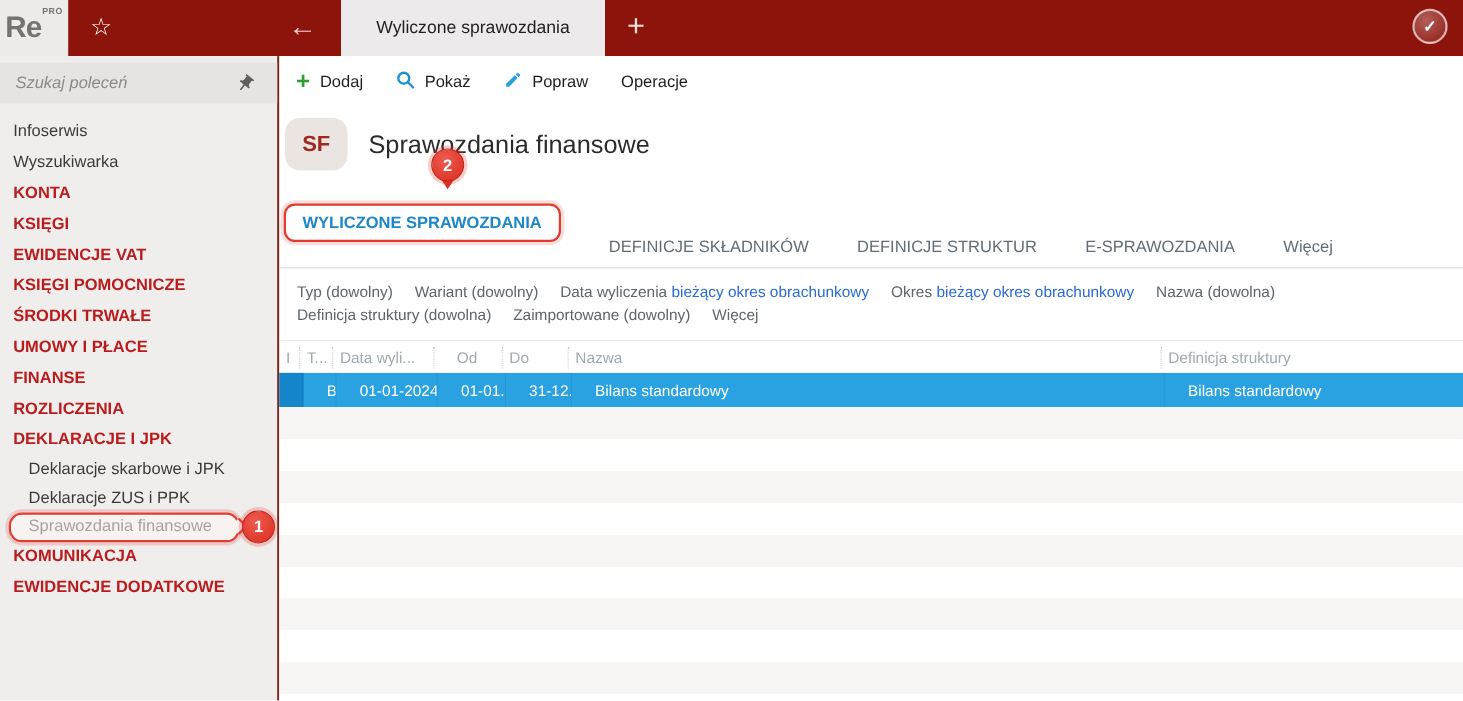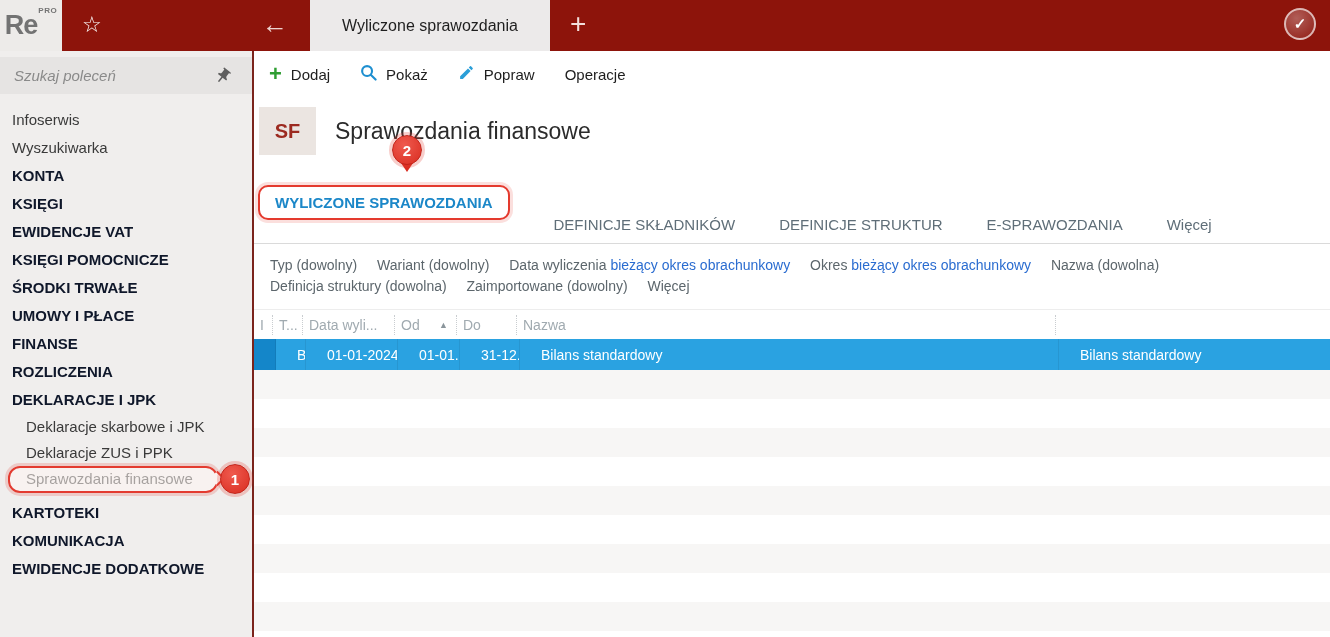--- a/index.html
+++ b/index.html
@@ -41,37 +41,37 @@
     display:flex; align-items:center; padding:0 20px 0 14px; gap:16px;
   }
   .search input {
     flex:1; min-width:0; border:none; background:transparent; outline:none;
     font-family:"Liberation Sans", sans-serif; font-style:italic; font-size:15px; color:#8a8a8a;
   }
   .search input::placeholder { color:#8a8a8a; font-style:italic; opacity:1; }
   .pin-wrap { width:18px; height:18px; transform:rotate(38deg); flex:none; }
   .nav { padding:12px 0 0 12px; }
   .nav-item { font-size:15px; line-height:28px; color:#3a3a3a; cursor:pointer; white-space:nowrap; }
-  .nav-item.section { color:#0f172a; font-weight:bold; }
+  .nav-item.section { color:#b91c1c; font-weight:bold; }
   .nav-item.sub { padding-left:14px; line-height:26px; }
   .nav-item.mt { margin-top:7px; }
 
   
   .main {
     position:absolute; top:51px; left:254px; right:0; bottom:0;
     background:#ffffff; display:flex; flex-direction:column;
   }
   .toolbar { height:46px; flex:none; display:flex; align-items:center; padding-left:15px; gap:30px; font-size:15px; color:#1e1e1e; }
   .tbtn { display:flex; align-items:center; gap:9px; cursor:pointer; }
   .icon-plus-green { color:#2f9e33; font-weight:bold; font-size:22px; line-height:20px; }
 
   .pagehead { flex:none; display:flex; align-items:center; margin:10px 0 0 5px; height:48px; }
   .sf-badge {
     width:57px; height:48px; background:#ebe5e1; color:#9c2a20; font-weight:bold; font-size:20px;
-    display:flex; align-items:center; justify-content:center; flex:none;
+    display:flex; align-items:center; justify-content:center; flex:none;border-radius:14px;
   }
   .page-title { font-size:23px; color:#2b2b2b; margin-left:19px; }
 
   .tabs {
     flex:none; display:flex; align-items:center; gap:44px;
     margin-top:14px; padding:0 0 10px 16px; border-bottom:1px solid #dadada;
   }
   .tab { color:#5f6e78; font-size:15px; cursor:pointer; white-space:nowrap;margin-top:47px; }
   .tab.active {
     color:#1b87c8; font-weight:bold;
@@ -83,21 +83,21 @@
   .filters { flex:none; padding:11px 0 12px 16px; font-size:14px; line-height:21px; color:#5c666c; }
   .fseg { margin-right:16px; cursor:pointer; white-space:nowrap; }
   .fvalue { color:#2a6cd0; }
 
   .thead {
     flex:none; display:flex; align-items:center; height:30px;
     color:#a0aab0; font-size:14px; border-top:1px solid #ededed;
   }
   .th { height:20px; line-height:20px; padding-left:6px; border-right:1px dotted #c9cdd0; overflow:hidden; white-space:nowrap; flex:none; }
   .th.last { flex:1; border-right:none; }
-  .th-sort { display:flex; align-items:center; justify-content:space-between; padding-right:8px; }
+  .th-sort { display:flex; align-items:center; justify-content:space-between; padding-right:8px;flex-direction:column; }
   .sort-arrow { font-size:9px; color:#8a959b; }
 
   .trow { flex:none; display:flex; align-items:stretch; height:31px; background:#2aa2e1; color:#ffffff; font-size:14px; }
   .td { display:flex; align-items:center; padding-left:21px; border-right:1px solid rgba(0,0,0,.07); overflow:hidden; white-space:nowrap; flex:none; }
   .td.indicator { background:#1486c9; }
   .td.last { flex:1; border-right:none; }
 
   .table-body {
     flex:1;
     background:repeating-linear-gradient(to bottom, #f7f6f5 0px, #f7f6f5 29px, #ffffff 29px, #ffffff 58px);
@@ -164,21 +164,20 @@
       <div class="nav-item section">EWIDENCJE VAT</div>
       <div class="nav-item section">KSIĘGI POMOCNICZE</div>
       <div class="nav-item section">ŚRODKI TRWAŁE</div>
       <div class="nav-item section">UMOWY I PŁACE</div>
       <div class="nav-item section">FINANSE</div>
       <div class="nav-item section">ROZLICZENIA</div>
       <div class="nav-item section">DEKLARACJE I JPK</div>
       <div class="nav-item sub">Deklaracje skarbowe i JPK</div>
       <div class="nav-item sub">Deklaracje ZUS i PPK</div>
       <div class="nav-item sub">Sprawozdania finansowe</div>
-      <div class="nav-item section mt">KARTOTEKI</div>
       <div class="nav-item section">KOMUNIKACJA</div>
       <div class="nav-item section">EWIDENCJE DODATKOWE</div>
     </div>
   </nav>
 
   <section class="main">
 
     <div class="toolbar">
       <div class="tbtn">
         <span class="icon-plus-green">+</span>
@@ -237,20 +236,21 @@
     <div class="thead">
       <div class="th" style="width:19px">I</div>
       <div class="th" style="width:30px">T...</div>
       <div class="th" style="width:92px">Data wyli...</div>
       <div class="th th-sort" style="width:62px">
         <span>Od</span>
         <span class="sort-arrow">▲</span>
       </div>
       <div class="th" style="width:60px">Do</div>
       <div class="th" style="width:539px">Nazwa</div>
+      <div class="th last">Definicja struktury</div>
     </div>
 
     <div class="trow">
       <div class="td indicator" style="width:19px"></div>
       <div class="td" style="width:30px">Bil</div>
       <div class="td" style="width:92px">01-01-2024</div>
       <div class="td" style="width:62px">01-01...</div>
       <div class="td" style="width:60px">31-12...</div>
       <div class="td" style="width:539px">Bilans standardowy</div>
       <div class="td last">Bilans standardowy</div>

